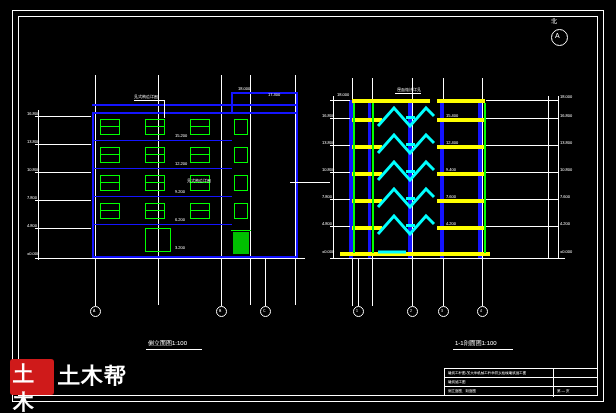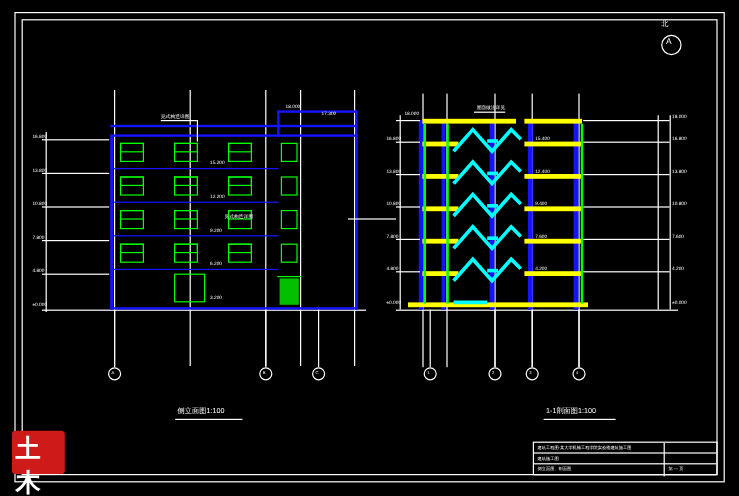--- a/index.html
+++ b/index.html
@@ -272,15 +272,16 @@
     <div class="txt sm" style="left:3px;top:2px;">建筑工程图-某大学机械工程学院实验楼建筑施工图</div>
     <div class="txt sm" style="left:3px;top:11px;">建筑施工图</div>
     <div class="txt sm" style="left:3px;top:20px;">侧立面图、剖面图</div>
     <div class="txt sm" style="left:112px;top:20px;">第 — 页</div>
   </div>
 
   <div class="wm">
     <div class="wm-logo">
       <span>土木</span>
     </div>
+    <div class="wm-cn">土木帮</div>
   </div>
 
 </div>
 
 </body></html>

